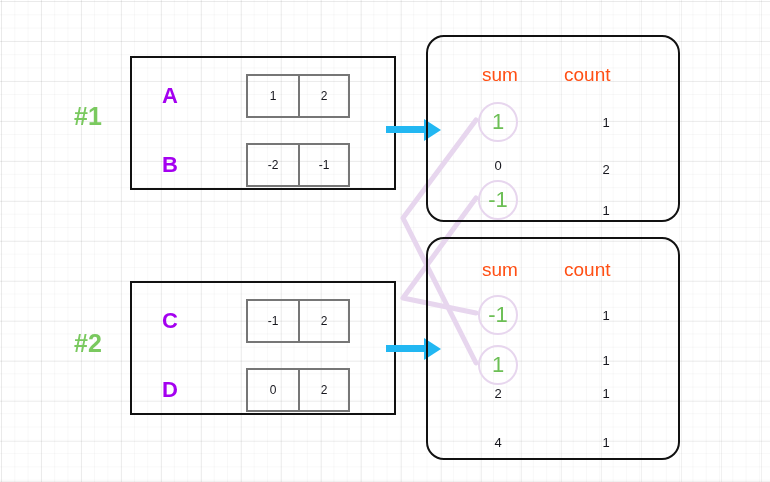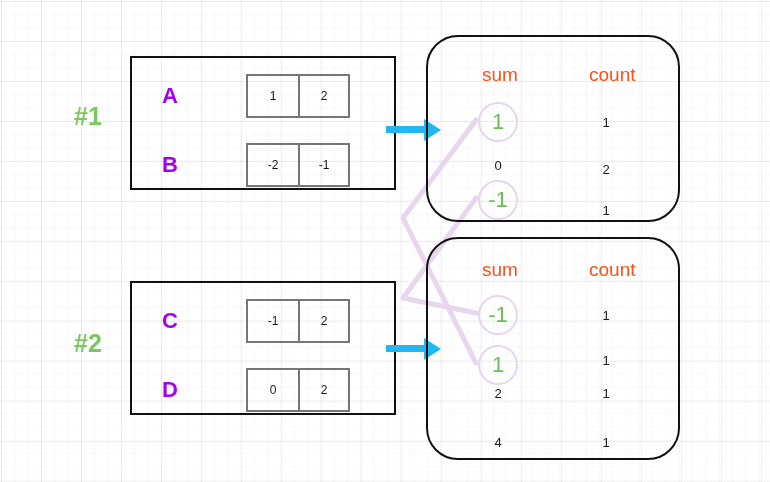--- a/index.html
+++ b/index.html
@@ -92,38 +92,38 @@
     font-size: 12px;
     color: #16161d;
     box-sizing: border-box;
   }
   .cell + .cell { border-left: 2px solid #767676; }
 
   
   .table-card {
     position: absolute;
     border: 2px solid #111111;
-    border-radius: 32px;
+    border-radius: 18px;
     box-sizing: border-box;
     background: transparent;
     text-decoration: underline;
   }
   #table-card-1 { left: 426px; top: 35px; width: 254px; height: 187px; }
   #table-card-2 { left: 426px; top: 237px; width: 254px; height: 223px; }
 
   .col-head {
     position: absolute;
     color: #ff4f14;
     font-size: 19px;
     font-weight: normal;
     line-height: 1;
     white-space: nowrap;
   }
   .head-sum   { left: 54px; }
-  .head-count { left: 161px; }
+  .head-count { left: 136px; }
   #table-card-1 .col-head { top: 28px; }
   #table-card-2 .col-head { top: 21px; }
 
   .tval {
     position: absolute;
     font-size: 13px;
     color: #16161d;
     line-height: 1;
     white-space: nowrap;
     transform: translate(-50%, -50%);

